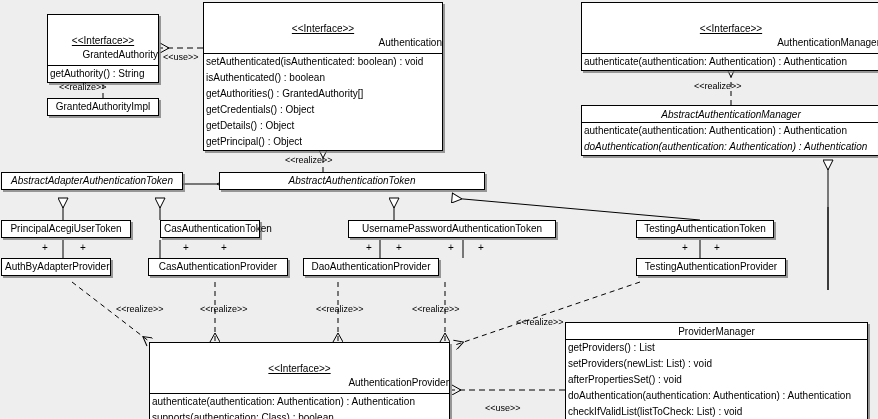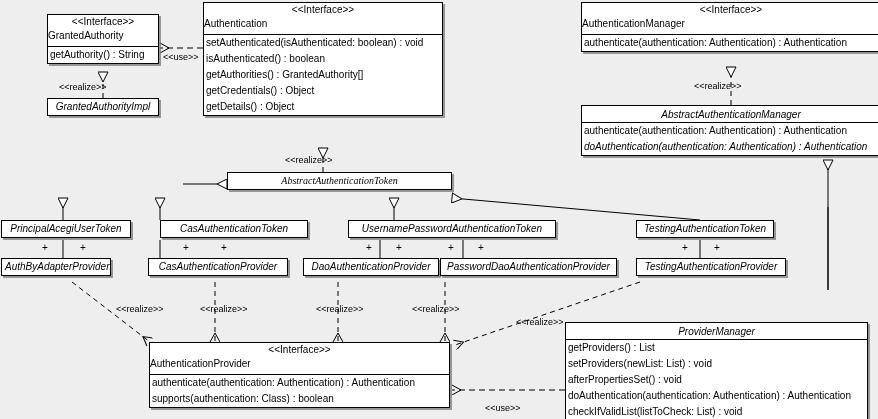--- a/index.html
+++ b/index.html
@@ -22,31 +22,31 @@
     box-sizing: border-box;
     box-shadow: 2px 2px 0 0 rgba(120,120,120,0.75);
     z-index: 5;
   }
   .hdr {
     text-align: center;
     padding: 2px 2px 1px 2px;
     font-size: 10px;
     line-height: 13px;
     white-space: nowrap;
-    font-style: italic;
   }
   .stereo {
     text-align: center;
     font-size: 10px;
     line-height: 14px;
-    padding-top: 0;
-    white-space: nowrap;
+    padding-top: 19px;
+    white-space: nowrap;
+    text-decoration: underline;
   }
   .cname {
-    text-align: left;
+    text-align: right;
     font-size: 10px;
     line-height: 14px;
     padding-bottom: 3px;
     white-space: nowrap;
   }
   .cname.italic, .hdr.italic { font-style: italic; }
   .divider {
     border-top: 1px solid #000000;
     height: 0;
     font-size: 0;
@@ -156,46 +156,50 @@
 
   <div class="uml-box" style="left:203px; top:2px; width:240px;">
     <div class="stereo">&lt;&lt;Interface&gt;&gt;</div>
     <div class="cname">Authentication</div>
     <div class="divider"></div>
     <div class="mrow">setAuthenticated(isAuthenticated: boolean) : void</div>
     <div class="mrow">isAuthenticated() : boolean</div>
     <div class="mrow">getAuthorities() : GrantedAuthority[]</div>
     <div class="mrow">getCredentials() : Object</div>
     <div class="mrow">getDetails() : Object</div>
+    <div class="mrow">getPrincipal() : Object</div>
   </div>
 
   <div class="uml-box" style="left:581px; top:2px; width:300px;">
     <div class="stereo">&lt;&lt;Interface&gt;&gt;</div>
     <div class="cname">AuthenticationManager</div>
     <div class="divider"></div>
     <div class="mrow">authenticate(authentication: Authentication) : Authentication</div>
   </div>
 
   <div class="uml-box" style="left:581px; top:105px; width:300px;">
     <div class="hdr italic">AbstractAuthenticationManager</div>
     <div class="divider"></div>
     <div class="mrow">authenticate(authentication: Authentication) : Authentication</div>
     <div class="mrow italic">doAuthentication(authentication: Authentication) : Authentication</div>
   </div>
 
-
-  <div class="uml-box compact" style="left:227px; top:172px; width:225px;font-family:Liberation Serif, serif;">
+  <div class="uml-box compact" style="left:1px; top:172px; width:182px;">
+    <div class="hdr italic">AbstractAdapterAuthenticationToken</div>
+  </div>
+
+  <div class="uml-box compact" style="left:219px; top:172px; width:266px;">
     <div class="hdr italic">AbstractAuthenticationToken</div>
   </div>
 
   <div class="uml-box compact" style="left:1px; top:220px; width:130px;">
     <div class="hdr">PrincipalAcegiUserToken</div>
   </div>
 
-  <div class="uml-box compact" style="left:160px; top:220px; width:148px;">
+  <div class="uml-box compact" style="left:160px; top:220px; width:100px;">
     <div class="hdr">CasAuthenticationToken</div>
   </div>
 
   <div class="uml-box compact" style="left:348px; top:220px; width:208px;">
     <div class="hdr">UsernamePasswordAuthenticationToken</div>
   </div>
 
   <div class="uml-box compact" style="left:636px; top:220px; width:138px;">
     <div class="hdr">TestingAuthenticationToken</div>
   </div>
@@ -205,23 +209,20 @@
   </div>
 
   <div class="uml-box compact" style="left:148px; top:258px; width:140px;">
     <div class="hdr">CasAuthenticationProvider</div>
   </div>
 
   <div class="uml-box compact" style="left:303px; top:258px; width:136px;">
     <div class="hdr">DaoAuthenticationProvider</div>
   </div>
 
-  <div class="uml-box compact" style="left:440px; top:258px; width:177px;">
-    <div class="hdr">PasswordDaoAuthenticationProvider</div>
-  </div>
 
   <div class="uml-box compact" style="left:636px; top:258px; width:150px;">
     <div class="hdr">TestingAuthenticationProvider</div>
   </div>
 
   <div class="uml-box" style="left:149px; top:342px; width:301px;">
     <div class="stereo">&lt;&lt;Interface&gt;&gt;</div>
     <div class="cname">AuthenticationProvider</div>
     <div class="divider"></div>
     <div class="mrow">authenticate(authentication: Authentication) : Authentication</div>

